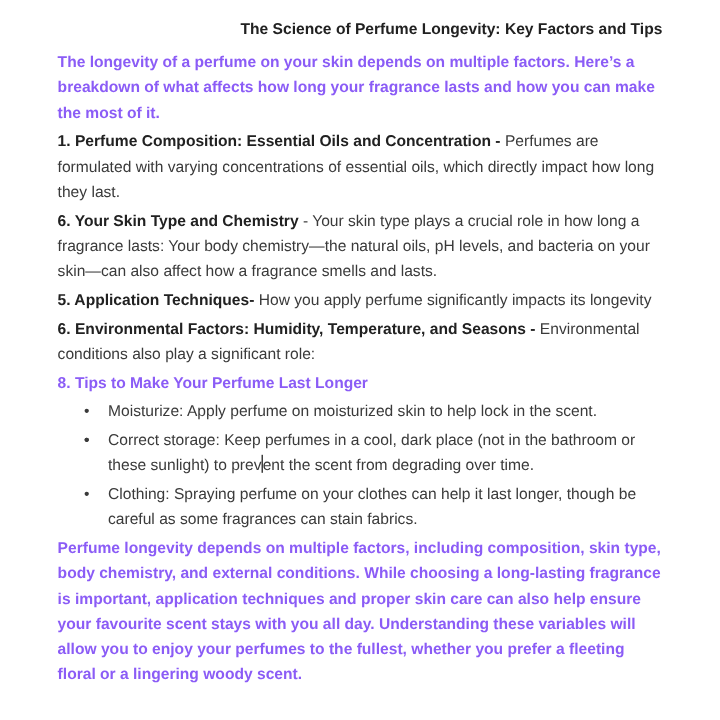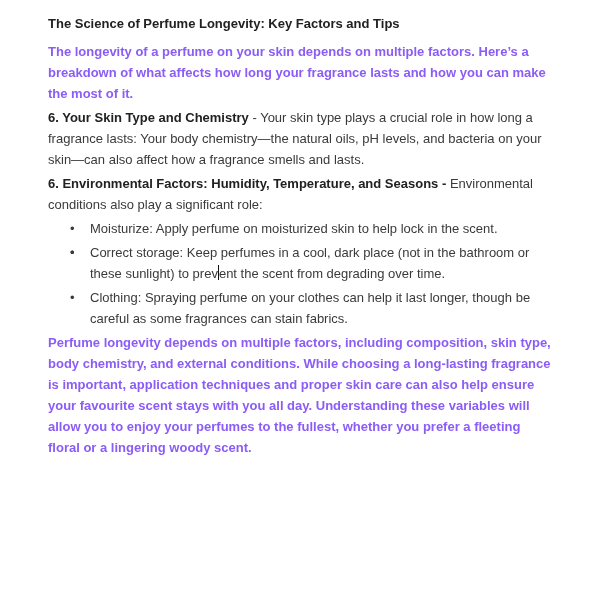--- a/index.html
+++ b/index.html
@@ -16,21 +16,21 @@
     padding: 13px 48px 0 48px;
     font-family: "Liberation Sans", "DejaVu Sans", sans-serif;
     font-size: 13px;
     line-height: 21px;
     color: #3a3a3a;
     overflow: hidden;
     cursor: text;
   }
   p { margin: 0 0 3px 0; }
   .doc-title {
-    text-align: left;
+    text-align: right;
     font-weight: bold;
     color: #212121;
     margin-bottom: 7px;
   }
   .bold-para {
     font-weight: bold;
     color: #8b5cf6;
   }
   .item-lead {
     font-weight: bold;
@@ -62,28 +62,31 @@
 </style>
 </head>
 <body>
 
 <div class="document-page">
 
   <p class="doc-title">The Science of Perfume Longevity: Key Factors and Tips</p>
 
   <p class="bold-para">The longevity of a perfume on your skin depends on multiple factors. Here’s a breakdown of what affects how long your fragrance lasts and how you can make the most of it.</p>
 
+  <p><span class="item-lead">1. Perfume Composition: Essential Oils and Concentration -</span><span> Perfumes are formulated with varying concentrations of essential oils, which directly impact how long they last.</span></p>
 
 
   <p><span class="item-lead">6. Your Skin Type and Chemistry</span><span> - Your skin type plays a crucial role in how long a fragrance lasts: Your body chemistry—the natural oils, pH levels, and bacteria on your skin—can also affect how a fragrance smells and lasts.</span></p>
 
 
+  <p><span class="item-lead">5. Application Techniques-</span><span> How you apply perfume significantly impacts its longevity</span></p>
 
   <p><span class="item-lead">6. Environmental Factors: Humidity, Temperature, and Seasons -</span><span> Environmental conditions also play a significant role:</span></p>
 
+  <p class="bold-para">8. Tips to Make Your Perfume Last Longer</p>
 
   <ul class="tips-list">
     <li><span class="bullet-dot">•</span><span>Moisturize: Apply perfume on moisturized skin to help lock in the scent.</span></li>
     <li><span class="bullet-dot">•</span></li>
     <li><span class="bullet-dot">•</span><span>Correct storage: Keep perfumes in a cool, dark place (not in the bathroom or these sunlight) to prev</span><span class="text-caret"></span><span>ent the scent from degrading over time.</span></li>
     <li><span class="bullet-dot">•</span><span>Clothing: Spraying perfume on your clothes can help it last longer, though be careful as some fragrances can stain fabrics.</span></li>
   </ul>
 
   <p class="bold-para">Perfume longevity depends on multiple factors, including composition, skin type, body chemistry, and external conditions. While choosing a long-lasting fragrance is important, application techniques and proper skin care can also help ensure your favourite scent stays with you all day. Understanding these variables will allow you to enjoy your perfumes to the fullest, whether you prefer a fleeting floral or a lingering woody scent.</p>
 

